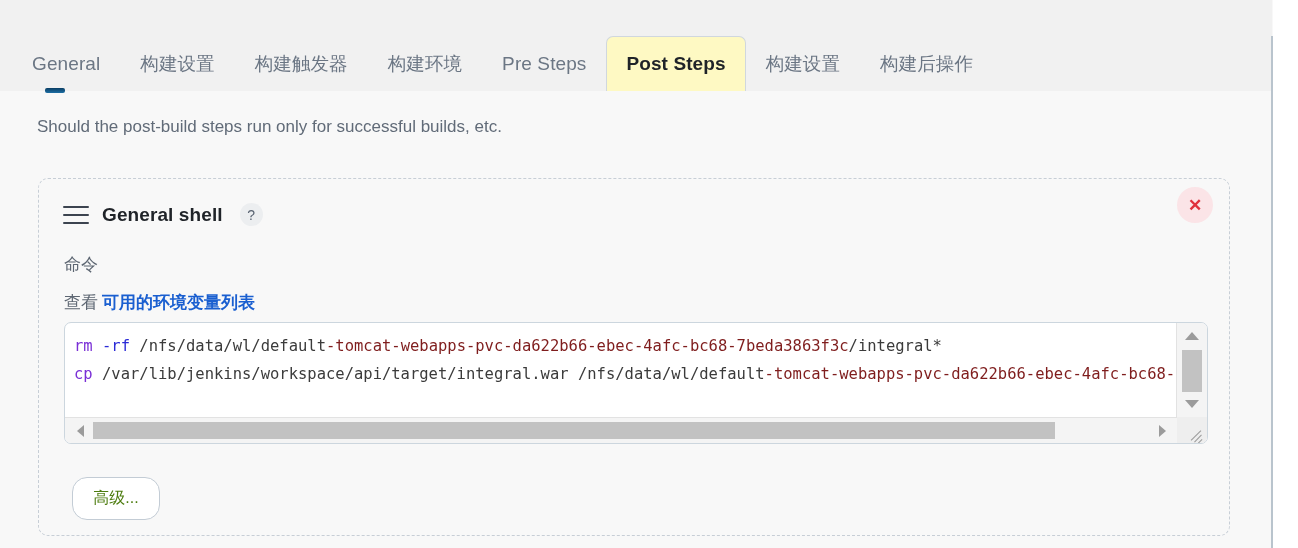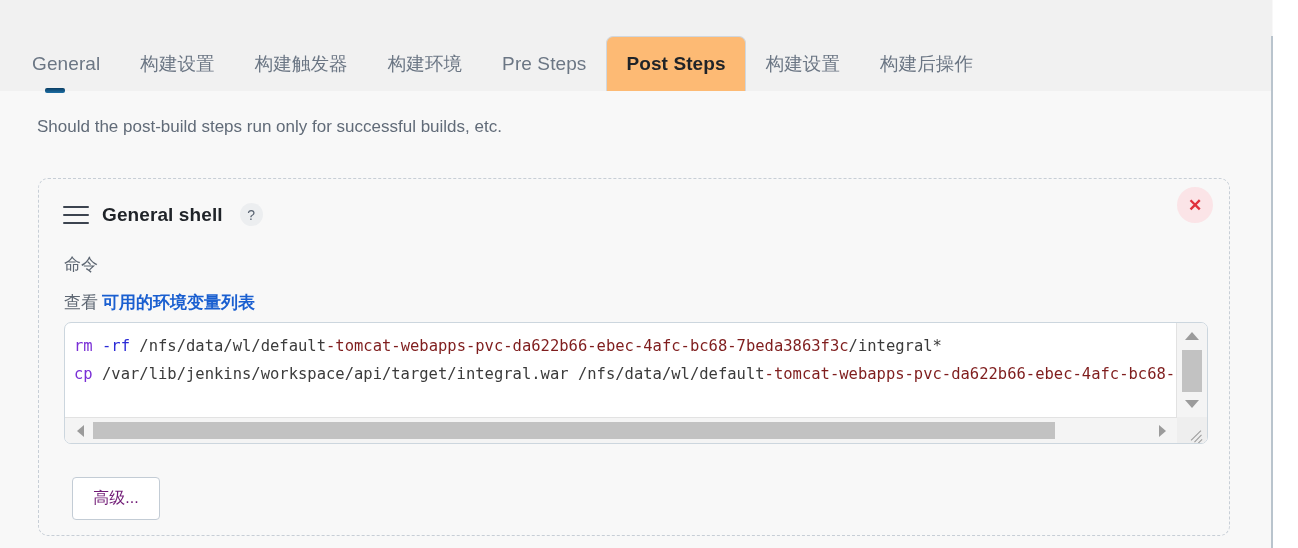--- a/index.html
+++ b/index.html
@@ -63,21 +63,21 @@
     font-size: 19px;
     color: #6b7684;
     letter-spacing: .1px;
     white-space: nowrap;
     cursor: pointer;
     box-sizing: border-box;
     border: 1px solid transparent;
   }
   .tab.cjk { font-size: 18.5px; }
   .tab.active {
-    background: #fdba74;
+    background: #fef9c3;
     color: #1f2328;
     font-weight: bold;
     border: 1px solid #d0d7de;
     border-bottom-color: #ffffff;
     border-radius: 7px 7px 0 0;
     margin-bottom: -1px;
     text-align: center;
   }
   
   .content {
@@ -304,24 +304,24 @@
   .resize-grip i:nth-child(1) { width: 14px; right: 4px;  bottom: 7px; }
   .resize-grip i:nth-child(2) { width: 10px; right: 4px;  bottom: 4px; }
   .resize-grip i:nth-child(3) { width: 6px;  right: 4px;  bottom: 1px; }
   
   .advanced-btn {
     position: absolute;
     left: 33px; top: 298px;
     min-width: 88px;
     padding: 10px 18px;
     font-size: 16px;
-    color: #701a75;
+    color: #4d7c0f;
     background: #ffffff;
     border: 1px solid #c3ccd5;
-    border-radius: 4px;
+    border-radius: 15px;
     cursor: pointer;
     font-family: "Liberation Sans", sans-serif;
     box-sizing: border-box;
   }
 </style>
 </head>
 <body>
 
 <div class="page">
 

